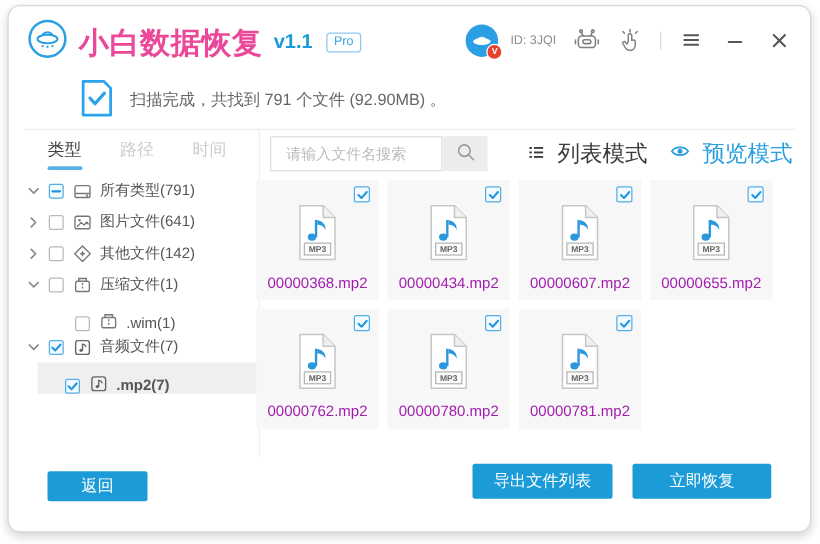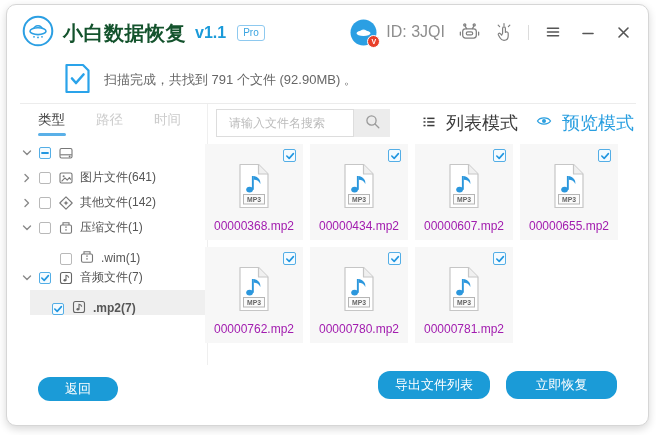--- a/index.html
+++ b/index.html
@@ -2,30 +2,30 @@
 <html><head>
 <meta charset="utf-8">
 <style>
   html,body{margin:0;padding:0;width:656px;height:435px;overflow:hidden;background:#fff;
     font-family:"Liberation Sans","DejaVu Sans",sans-serif;}
   #stage{position:relative;width:656px;height:435px;}
   .window{position:absolute;left:6px;top:4px;width:641px;height:420px;background:#fff;
     border:1px solid #d6d6d6;border-radius:10px;box-shadow:0 3px 8px rgba(0,0,0,.16);}
   
   .title-left{position:absolute;left:22px;top:15px;display:flex;align-items:center;gap:9px;}
-  .app-title{font-size:20px;font-weight:bold;color:#14532d;letter-spacing:.5px;}
+  .app-title{font-size:24px;font-weight:bold;color:#ec4899;letter-spacing:.5px;}
   .app-version{font-size:16px;font-weight:bold;color:#1a9ad9;}
   .pro-badge{font-size:10px;color:#3ba4e0;border:1px solid #8ec9ef;border-radius:3px;
     padding:1px 5px;line-height:12px;margin-left:2px;}
   .title-right{position:absolute;right:22px;top:18px;display:flex;align-items:center;gap:13px;height:28px;}
   .avatar-wrap{position:relative;width:27px;height:27px;cursor:pointer;}
   .avatar-badge{position:absolute;right:-3px;bottom:-2px;width:11px;height:11px;border-radius:50%;
     background:#e8402a;color:#fff;font-size:7px;font-weight:bold;display:flex;align-items:center;
     justify-content:center;border:1px solid #fff;}
-  .id-label{font-size:16px;color:#8d8d8d;margin-left:-4px;}
+  .id-label{font-size:10px;color:#8d8d8d;margin-left:-4px;}
   .tb-icon{display:flex;align-items:center;justify-content:center;width:22px;height:22px;cursor:pointer;}
   .tb-sep{width:1px;height:15px;background:#dcdcdc;}
   
   .status-icon{position:absolute;left:64px;top:63px;}
   .status-text{position:absolute;left:104px;top:71px;font-size:13px;color:#666;}
   .hdivider{position:absolute;left:20px;top:103px;width:616px;height:1px;background:#ececec;}
   .vdivider{position:absolute;left:207px;top:104px;width:1px;height:261px;background:#efefef;}
   
   .tab{position:absolute;top:111px;font-size:13.5px;cursor:pointer;}
   .tab.active{color:#444;}
@@ -55,21 +55,21 @@
   .mode.dark{color:#3c3c3c;}
   .mode.blue{color:#2a9fe0;}
   
   .grid{position:absolute;left:205px;top:144px;display:grid;grid-template-columns:repeat(4,98px);
     gap:7px;}
   .cell{position:relative;width:98px;height:96px;background:#f7f7f7;cursor:pointer;}
   .cell .cb{position:absolute;top:5px;right:7px;width:13px;height:13px;margin:0;}
   .cell .fico{position:absolute;top:19px;left:50%;transform:translateX(-50%);}
   .fname{position:absolute;bottom:7px;width:100%;text-align:center;font-size:12px;color:#a21caf;}
   
-  .btn{position:absolute;background:#1b9bd7;color:#fff;border:none;border-radius:12px;
+  .btn{position:absolute;background:#1b9bd7;color:#fff;border:none;border-radius:2px;
     font-size:13px;display:flex;align-items:center;justify-content:center;cursor:pointer;
     font-family:"Liberation Sans","DejaVu Sans",sans-serif;}
   .btn-back{left:38px;top:377px;width:80px;height:24px;}
   .btn-export{left:378px;top:371px;width:112px;height:28px;}
   .btn-recover{left:506px;top:371px;width:111px;height:28px;}
 </style>
 </head>
 <body>
 
 <div id="stage">
@@ -163,20 +163,21 @@
             <path d="M2 5 H8" stroke="#2196e0" stroke-width="1.8" stroke-linecap="round"></path>
           </svg>
         </span>
         <span class="tree-ico">
           <svg width="16" height="16" viewBox="0 0 16 16">
             <rect x="2" y="3.5" width="12" height="9.5" rx="1.5" fill="none" stroke="#777" stroke-width="1.1"></rect>
             <path d="M2.2 9.8 H13.8" stroke="#777" stroke-width="1.1"></path>
             <circle cx="11.6" cy="11.5" r=".9" fill="#777"></circle>
           </svg>
         </span>
+        <span class="tree-label">所有类型(791)</span>
       </div>
       <div class="tree-row">
         <span class="chev">
           <svg width="10" height="10" viewBox="0 0 10 10">
             <path d="M3 1.5 L6.5 5 L3 8.5" fill="none" stroke="#8a8a8a" stroke-width="1.4" stroke-linecap="round" stroke-linejoin="round"></path>
           </svg>
         </span>
         <span class="cb"></span>
         <span class="tree-ico">
           <svg width="16" height="16" viewBox="0 0 16 16">

